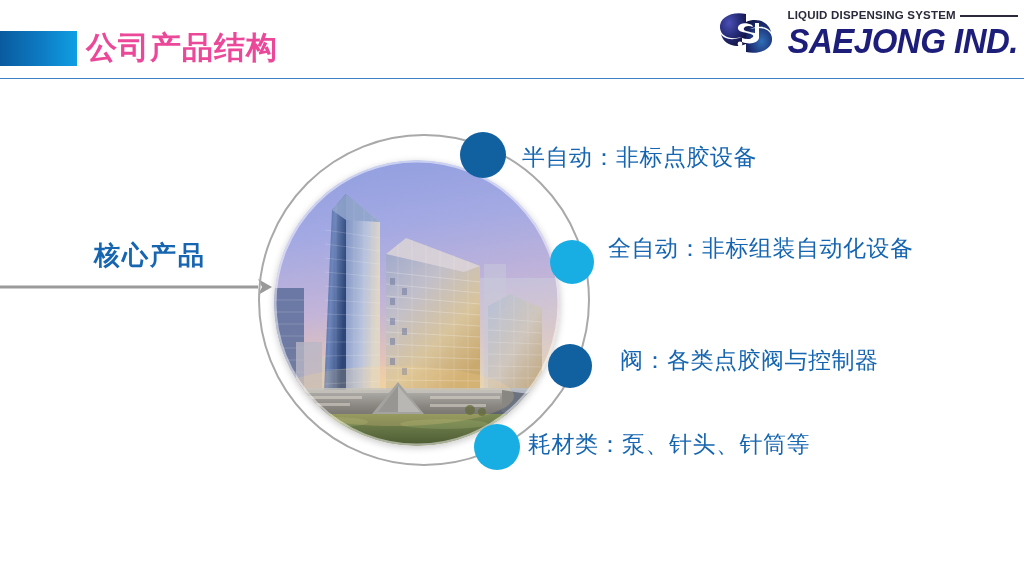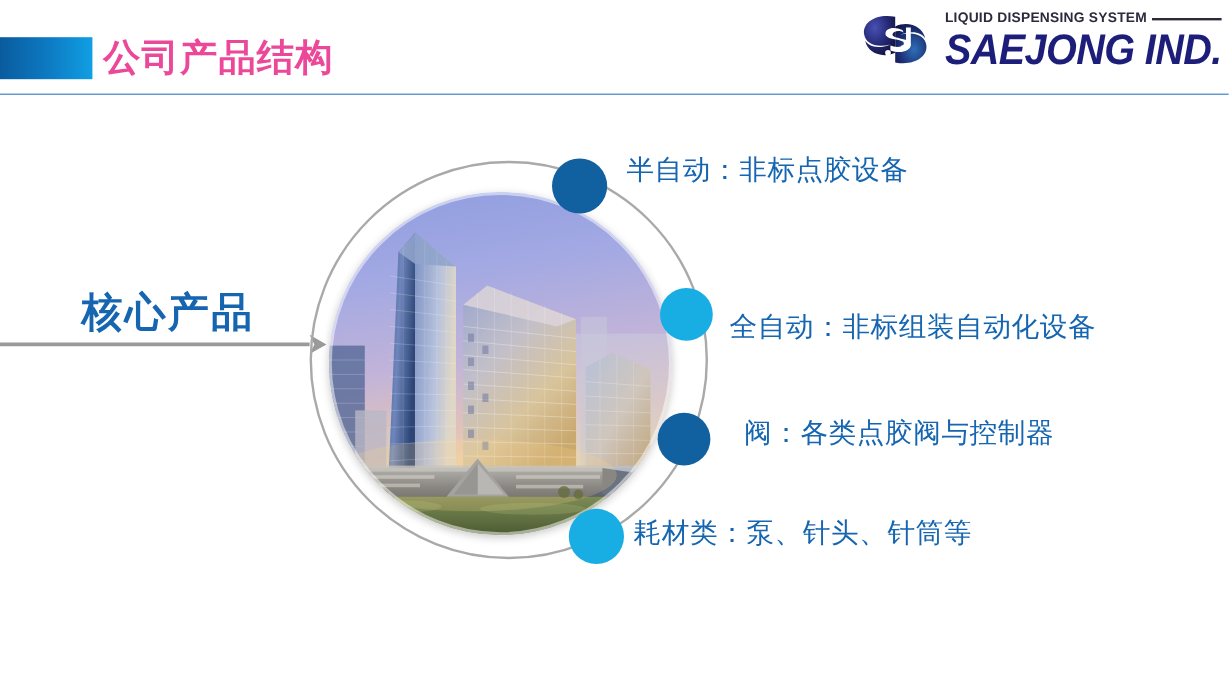--- a/index.html
+++ b/index.html
@@ -88,22 +88,22 @@
     letter-spacing: -0.5px;
     color: #1d1d7a;
     white-space: nowrap;
     transform: scaleY(1.08);
     transform-origin: left top;
   }
 
   
   #core-product-label {
     position: absolute;
-    left: 68px; top: 238px;
-    font-size: 34px;
+    left: 94px; top: 238px;
+    font-size: 26px;
     font-weight: bold;
     color: #1565b0;
     letter-spacing: 2px;
     white-space: nowrap;
   }
   #flow-arrow {
     position: absolute;
     left: 0; top: 273px;
     width: 272px; height: 28px;
   }
@@ -159,22 +159,22 @@
   }
 
   
   .callout {
     position: absolute;
     font-size: 23px;
     line-height: 32px;
     color: #1565b0;
     letter-spacing: 0.5px;
   }
-  #callout-1 { left: 522px; top: 125px; width: 430px; }
-  #callout-2 { left: 608px; top: 256px; width: 310px; }
+  #callout-1 { left: 522px; top: 141px; width: 430px; }
+  #callout-2 { left: 608px; top: 232px; width: 310px; }
   #callout-3 { left: 608px; top: 344px; width: 400px; margin-left: 12px; }
   #callout-4 { left: 528px; top: 428px; width: 330px; }
 </style>
 </head>
 <body>
 
 <div id="slide-header">
   <div id="title-accent-bar"></div>
   <div id="page-title">公司产品结构</div>
   <div id="header-divider"></div>

